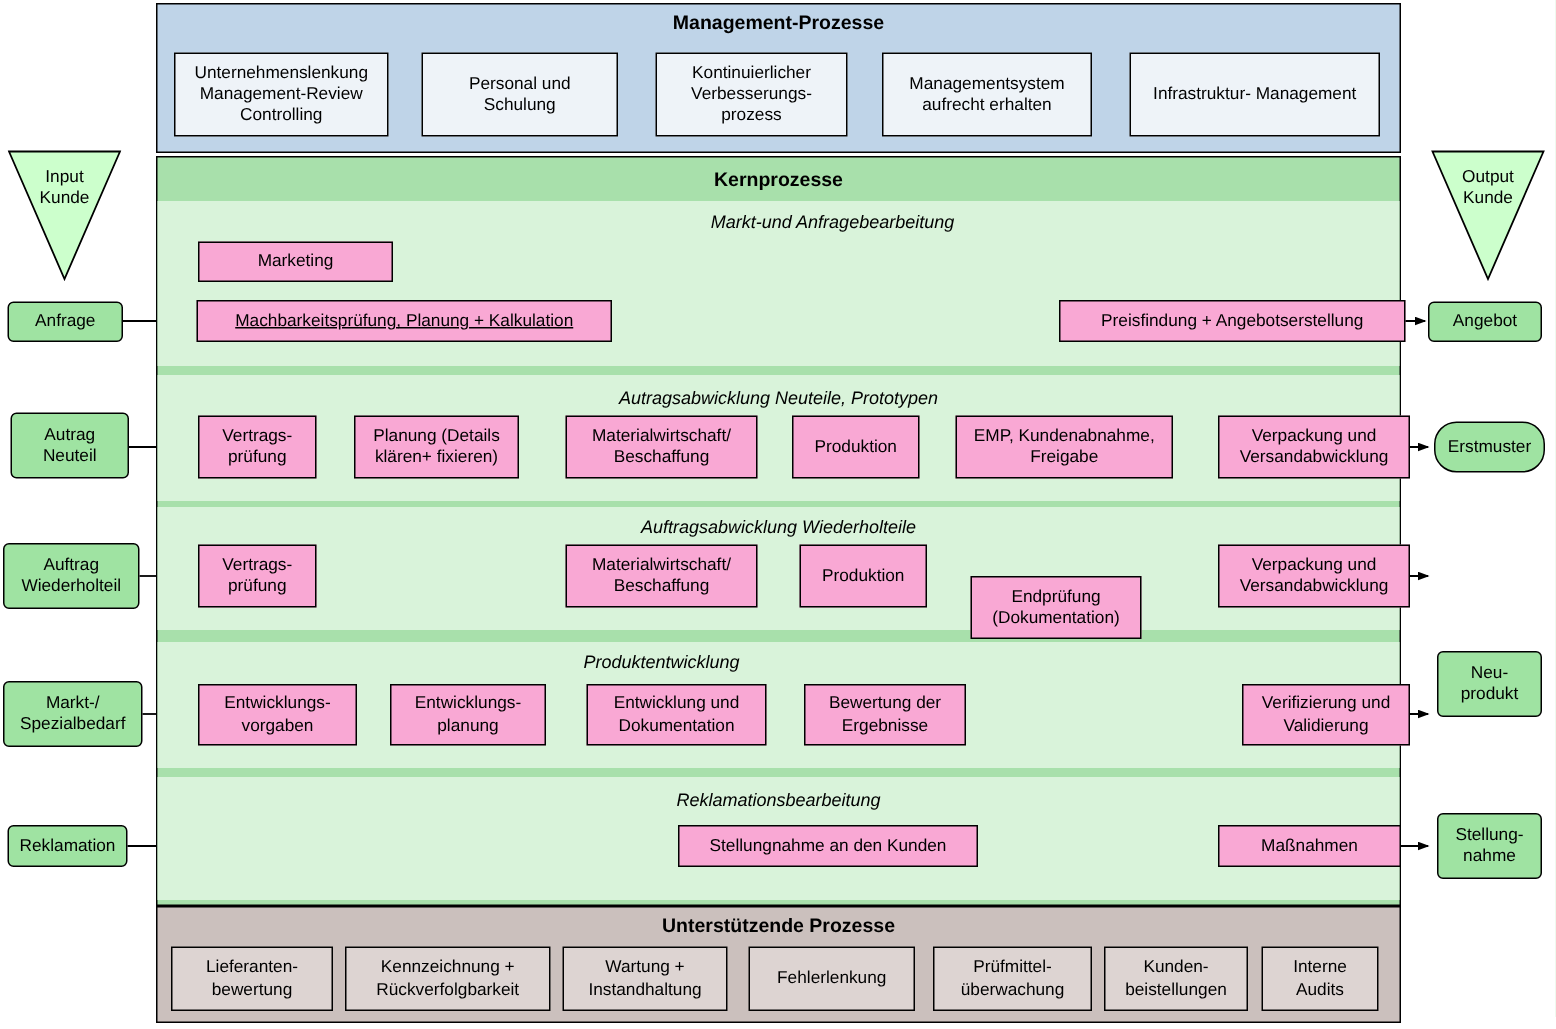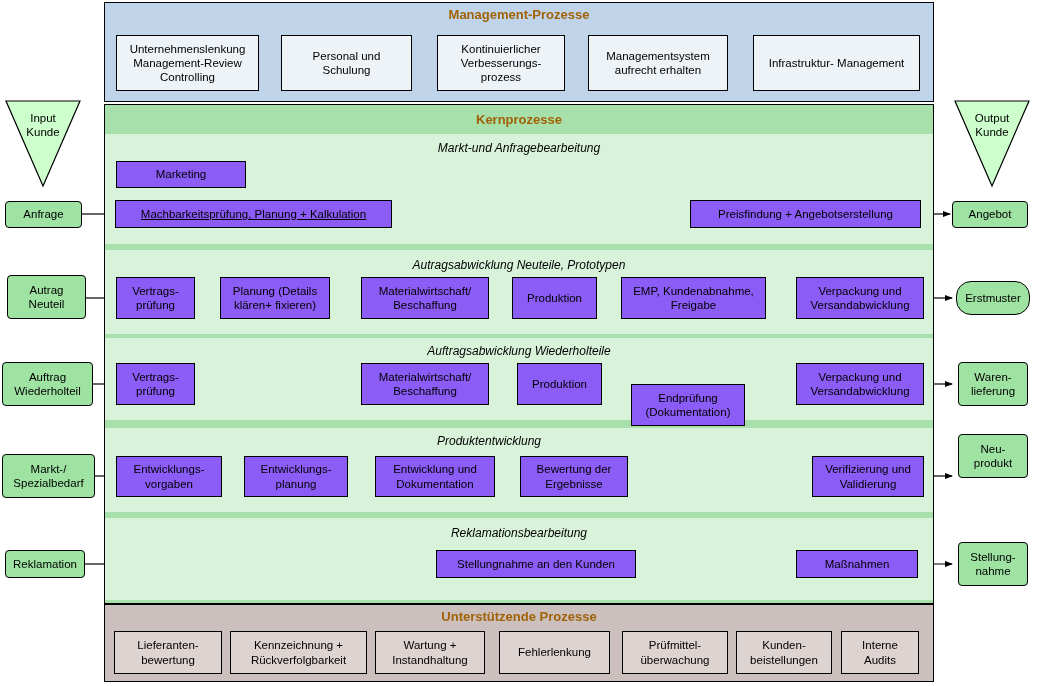--- a/index.html
+++ b/index.html
@@ -33,38 +33,38 @@
   .band {
     position: absolute;
     box-sizing: border-box;
     border: 1px solid #000000;
   }
   .band-title {
     position: absolute;
     text-align: center;
     font-weight: bold;
     font-size: 13px;
-    color: #a16207;
+    color: #000000;
   }
   .row-title {
     position: absolute;
     text-align: center;
     font-style: italic;
     font-size: 12px;
     color: #000000;
   }
   .mgmt-band { background: #bfd4e8; }
   .core-band { background: #a8e0ab; }
   .support-band { background: #cbc0bd; }
   .stripe {
     position: absolute;
     background: #d9f3da;
   }
   .mgmt-box { background: #eef3f8; }
-  .core-box { background: #8b5cf6; }
+  .core-box { background: #f9a8d4; margin-left: 16px; }
   .support-box { background: #ddd4d2; }
   .io-box {
     background: #9fe3a2;
     border-radius: 4px;
     font-size: 11.5px;
   }
   .tri-label {
     position: absolute;
     text-align: center;
     font-size: 11.5px;
@@ -145,21 +145,21 @@
 
   <div class="band core-band" style="left:104px; top:104px; width:830px; height:500px;"></div>
   <div class="band-title" style="left:104px; top:112px; width:830px;">Kernprozesse</div>
 
   <div class="stripe" style="left:105px; top:134px; width:828px; height:110px;"></div>
   <div class="stripe" style="left:105px; top:250px; width:828px; height:84px;"></div>
   <div class="stripe" style="left:105px; top:338px; width:828px; height:82px;"></div>
   <div class="stripe" style="left:105px; top:428px; width:828px; height:84px;"></div>
   <div class="stripe" style="left:105px; top:518px; width:828px; height:82px;"></div>
 
-  <div class="row-title" style="left:104px; top:141px; width:830px;">Markt-und Anfragebearbeitung</div>
+  <div class="row-title" style="left:104px; top:141px; width:830px;padding-left:36px;">Markt-und Anfragebearbeitung</div>
   <div class="box core-box" style="left:116px; top:161px; width:130px; height:27px;">Marketing</div>
   <div class="box core-box" style="left:115px; top:200px; width:277px; height:28px;text-decoration:underline;">Machbarkeitsprüfung, Planung + Kalkulation</div>
   <div class="box core-box" style="left:690px; top:200px; width:231px; height:28px;">Preisfindung + Angebotserstellung</div>
 
   <div class="row-title" style="left:104px; top:258px; width:830px;">Autragsabwicklung Neuteile, Prototypen</div>
   <div class="box core-box" style="left:116px; top:277px; width:79px; height:42px;">Vertrags-
 prüfung</div>
   <div class="box core-box" style="left:220px; top:277px; width:110px; height:42px;">Planung (Details
 klären+ fixieren)</div>
   <div class="box core-box" style="left:361px; top:277px; width:128px; height:42px;">Materialwirtschaft/
@@ -174,21 +174,21 @@
   <div class="box core-box" style="left:116px; top:363px; width:79px; height:42px;">Vertrags-
 prüfung</div>
   <div class="box core-box" style="left:361px; top:363px; width:128px; height:42px;">Materialwirtschaft/
 Beschaffung</div>
   <div class="box core-box" style="left:517px; top:363px; width:85px; height:42px;">Produktion</div>
   <div class="box core-box" style="left:631px; top:384px; width:114px; height:42px;">Endprüfung
 (Dokumentation)</div>
   <div class="box core-box" style="left:796px; top:363px; width:128px; height:42px;">Verpackung und
 Versandabwicklung</div>
 
-  <div class="row-title" style="left:104px; top:434px; width:674px;padding-left:48px;">Produktentwicklung</div>
+  <div class="row-title" style="left:104px; top:434px; width:674px;">Produktentwicklung</div>
   <div class="box core-box" style="left:116px; top:456px; width:106px; height:41px;">Entwicklungs-
 vorgaben</div>
   <div class="box core-box" style="left:244px; top:456px; width:104px; height:41px;">Entwicklungs-
 planung</div>
   <div class="box core-box" style="left:375px; top:456px; width:120px; height:41px;">Entwicklung und
 Dokumentation</div>
   <div class="box core-box" style="left:520px; top:456px; width:108px; height:41px;">Bewertung der
 Ergebnisse</div>
   <div class="box core-box" style="left:812px; top:456px; width:112px; height:41px;">Verifizierung und
 Validierung</div>
@@ -230,20 +230,18 @@
   <div class="box io-box" style="left:7px; top:275px; width:79px; height:44px;">Autrag
 Neuteil</div>
   <div class="box io-box" style="left:2px; top:362px; width:91px; height:44px;">Auftrag
 Wiederholteil</div>
   <div class="box io-box" style="left:2px; top:454px; width:93px; height:44px;">Markt-/
 Spezialbedarf</div>
   <div class="box io-box" style="left:5px; top:550px; width:80px; height:28px;">Reklamation</div>
 
   <div class="box io-box" style="left:952px; top:201px; width:76px; height:27px;">Angebot</div>
   <div class="box io-box" style="left:956px; top:281px; width:74px; height:34px;border-radius:15px;">Erstmuster</div>
-  <div class="box io-box" style="left:958px; top:362px; width:70px; height:44px;">Waren-
-lieferung</div>
   <div class="box io-box" style="left:958px; top:434px; width:70px; height:44px;">Neu-
 produkt</div>
   <div class="box io-box" style="left:958px; top:542px; width:70px; height:44px;">Stellung-
 nahme</div>
 
 </div>
 
 </body></html>

